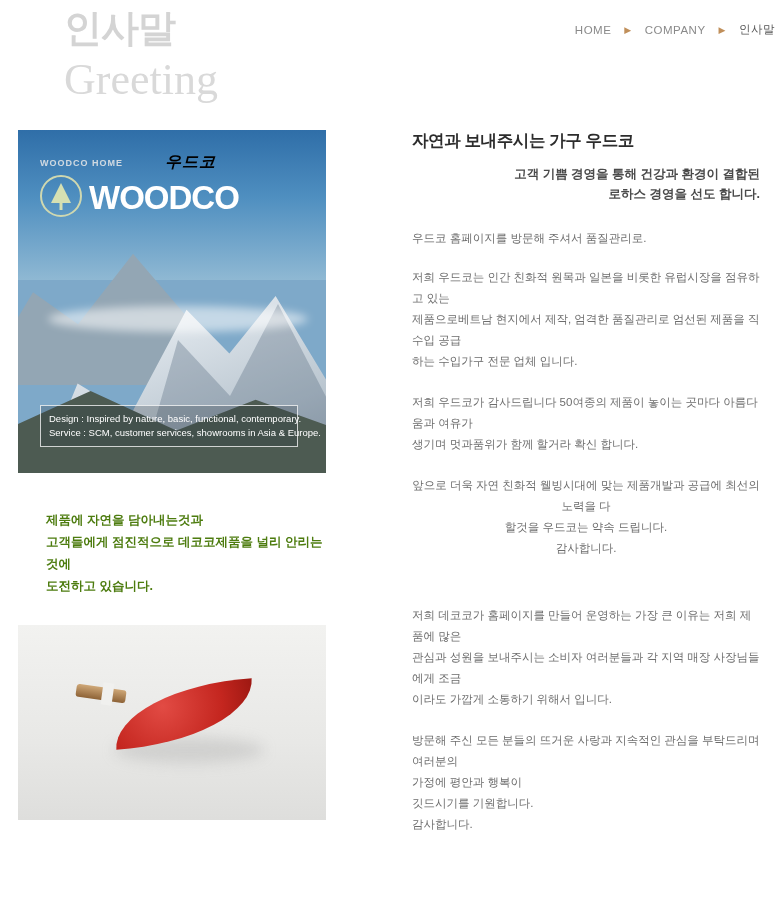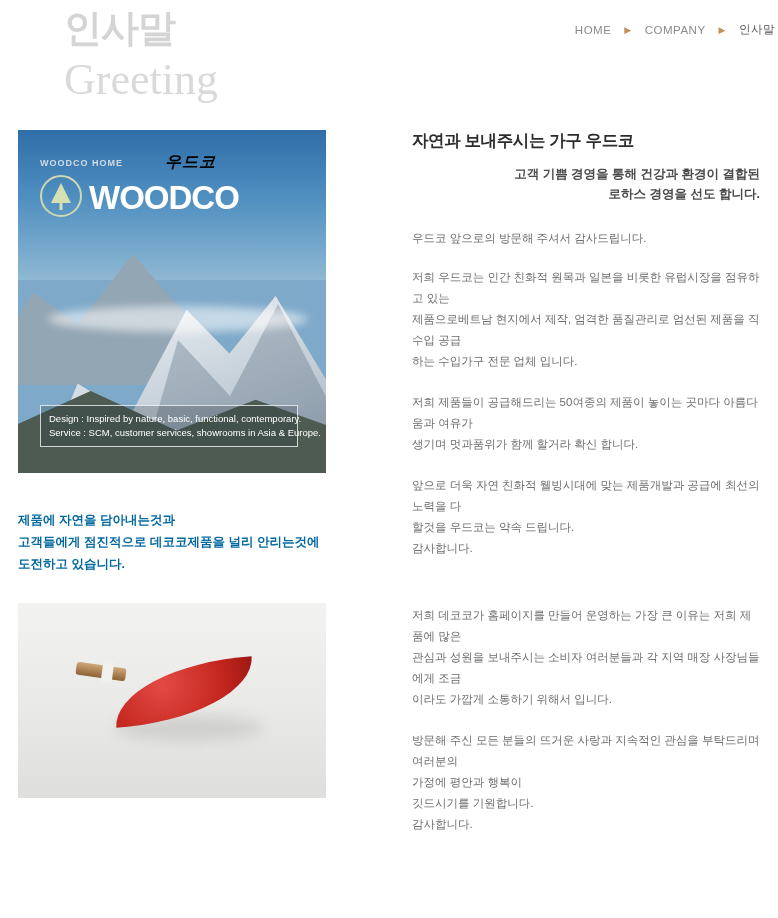--- a/index.html
+++ b/index.html
@@ -233,22 +233,23 @@
     font-size: 9.5px;
     line-height: 14px;
     white-space: nowrap;
   }
 
   
   .left-text {
     margin-top: 36px;
     font-size: 12.5px;
     font-weight: bold;
-    color: #0369a1;
+    color: #4d7c0f;
     line-height: 22px;
+    margin-left: 28px;
   }
 
   
   .photo-leaf {
     margin-top: 28px;
     width: 308px;
     height: 195px;
     background: linear-gradient(#f2f2f0 0%, #e8e8e6 60%, #dededc 100%);
     position: relative;
     overflow: hidden;
@@ -379,27 +380,27 @@
         <div class="leaf-band"></div>
       </div>
 
     </div>
 
     <div class="col-right">
       <h1 class="headline">자연과 보내주시는 가구 우드코</h1>
       <div class="subhead" style="white-space: pre-line;">고객 기쁨 경영을 통해 건강과 환경이 결합된
 로하스 경영을 선도 합니다.</div>
 
-      <div class="para tight" style="white-space: pre-line;">우드코 앞으로의 방문해 주셔서 감사드립니다.</div>
+      <div class="para tight" style="white-space: pre-line;">우드코 홈페이지를 방문해 주셔서 품질관리로.</div>
       <div class="para" style="white-space: pre-line;">저희 우드코는 인간 친화적 원목과 일본을 비롯한 유럽시장을 점유하고 있는
 제품으로베트남 현지에서 제작, 엄격한 품질관리로 엄선된 제품을 직수입 공급
 하는 수입가구 전문 업체 입니다.</div>
-      <div class="para" style="white-space: pre-line;">저희 제품들이 공급해드리는 50여종의 제품이 놓이는 곳마다 아름다움과 여유가
+      <div class="para" style="white-space: pre-line;">저희 우드코가 감사드립니다 50여종의 제품이 놓이는 곳마다 아름다움과 여유가
 생기며 멋과품위가 함께 할거라 확신 합니다.</div>
-      <div class="para" style="white-space: pre-line;">앞으로 더욱 자연 친화적 웰빙시대에 맞는 제품개발과 공급에 최선의 노력을 다
+      <div class="para" style="white-space: pre-line; text-align: center;">앞으로 더욱 자연 친화적 웰빙시대에 맞는 제품개발과 공급에 최선의 노력을 다
 할것을 우드코는 약속 드립니다.
 감사합니다.</div>
 
       <div class="spacer-lg"></div>
 
       <div class="para" style="white-space: pre-line;">저희 데코코가 홈페이지를 만들어 운영하는 가장 큰 이유는 저희 제품에 많은
 관심과 성원을 보내주시는 소비자 여러분들과 각 지역 매장 사장님들에게 조금
 이라도 가깝게 소통하기 위해서 입니다.</div>
       <div class="para" style="white-space: pre-line;">방문해 주신 모든 분들의 뜨거운 사랑과 지속적인 관심을 부탁드리며 여러분의
 가정에 평안과 행복이

